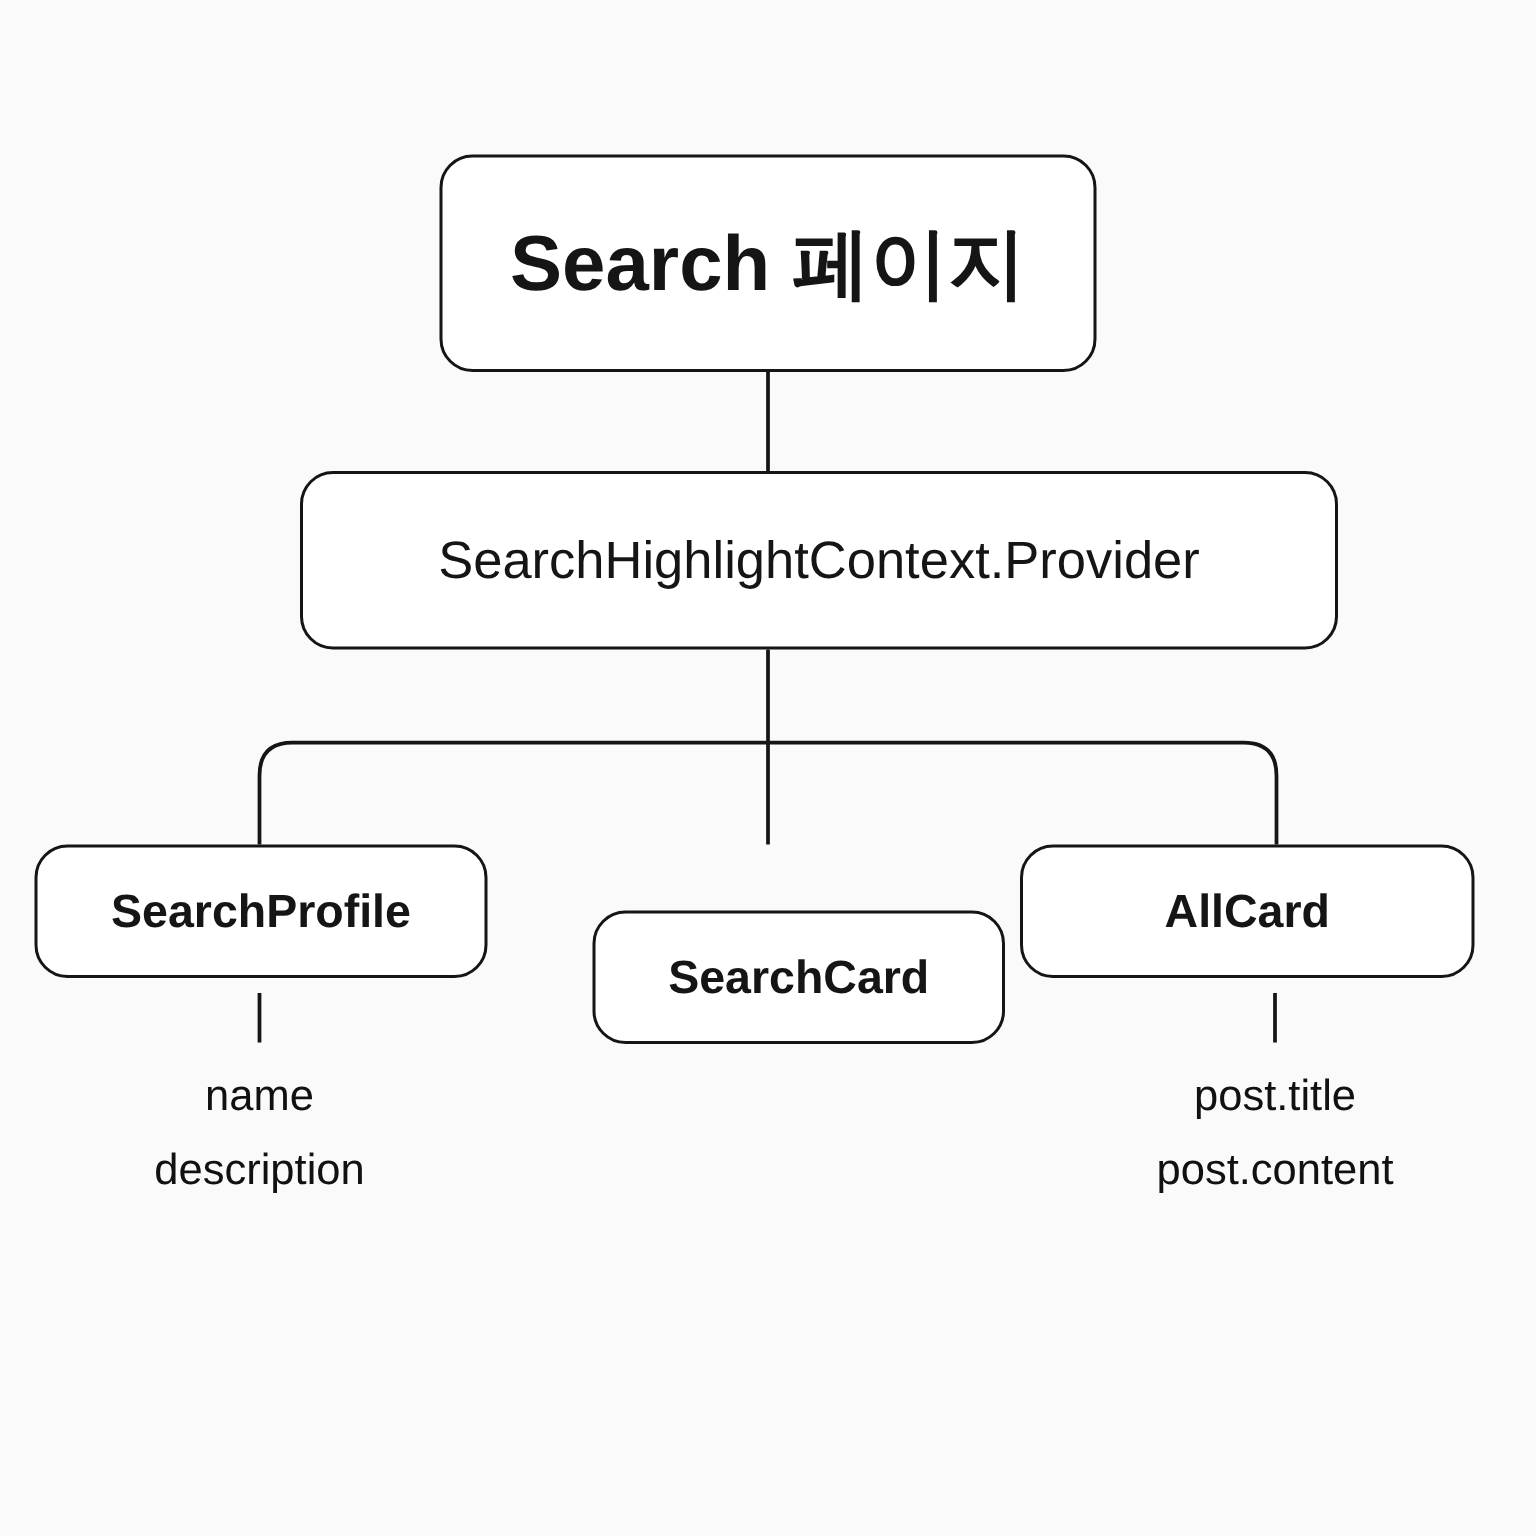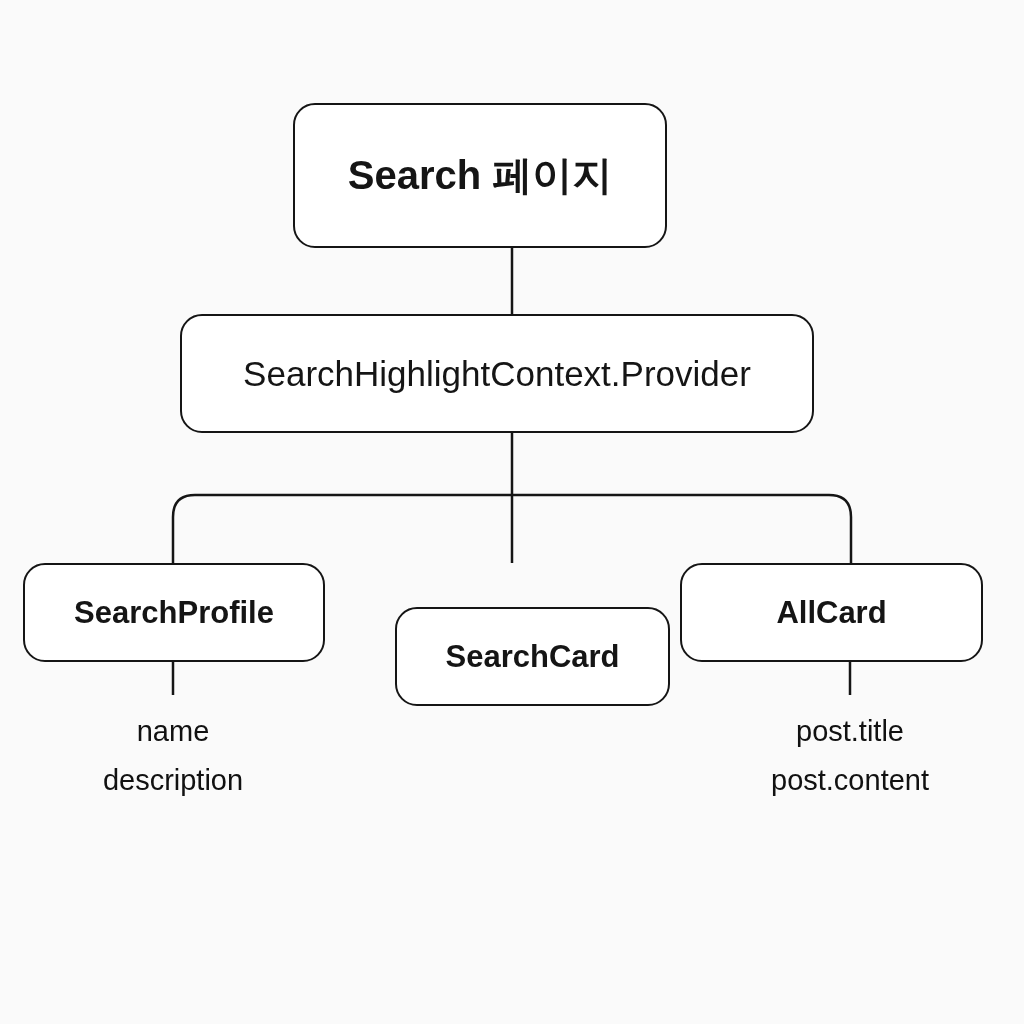--- a/index.html
+++ b/index.html
@@ -27,23 +27,23 @@
     box-sizing:border-box;
     background:var(--node-fill);
     border:2.5px solid var(--stroke);
     border-radius:22px;
     display:flex;
     align-items:center;
     justify-content:center;
     text-align:center;
     white-space:nowrap;
   }
-  .node-root{left:293px;top:103px;width:374px;height:145px;font-size:40px;font-weight:700;}
-  .node-provider{left:180px;top:314px;width:634px;height:119px;font-size:35px;font-weight:400;}
-  .node-child{top:563px;height:99px;font-size:31px;font-weight:700;}
+  .node-root{left:293px;top:103px;width:438px;height:145px;font-size:52px;font-weight:700;}
+  .node-provider{left:200px;top:314px;width:692px;height:119px;font-size:35px;font-weight:400;}
+  .node-child{top:563px;height:89px;font-size:31px;font-weight:700;}
   .node-child-0{left:23px;width:302px;}
   .node-child-1{left:395px;width:275px;margin-top:44px;}
   .node-child-2{left:680px;width:303px;}
   .fields{
     position:absolute;
     top:707px;
     width:360px;
     text-align:center;
     font-size:29px;
     font-weight:400;

